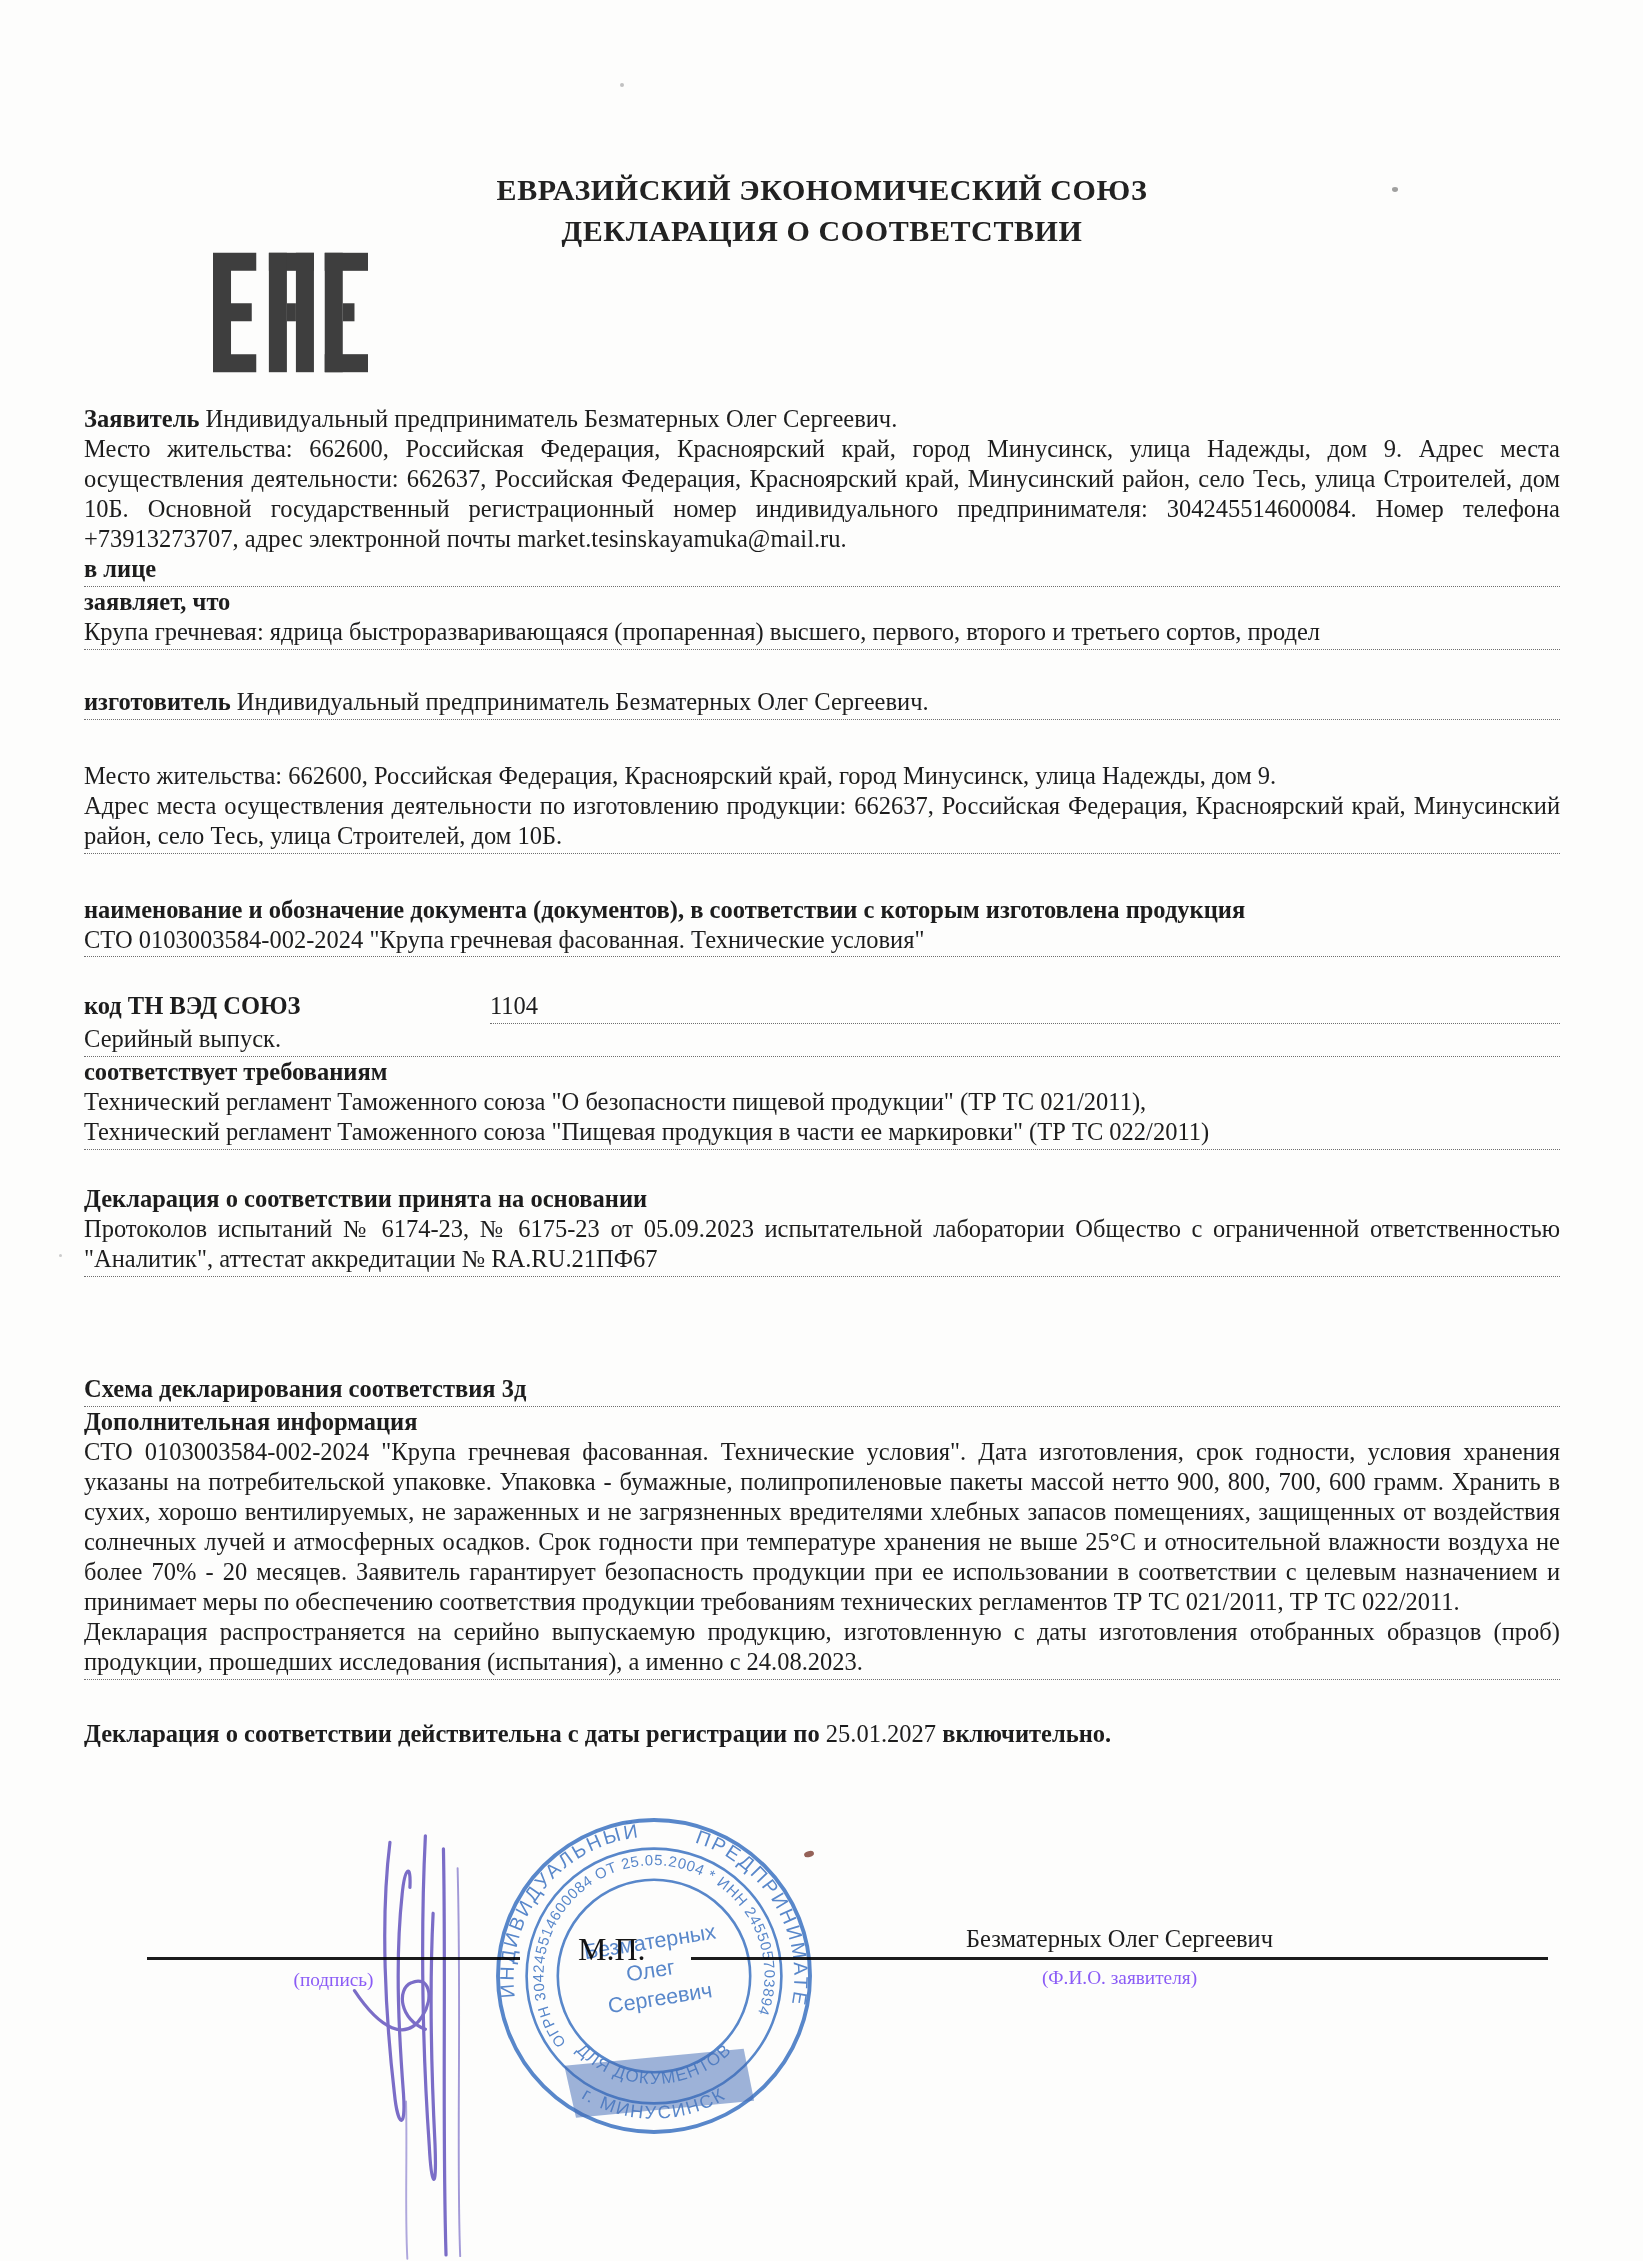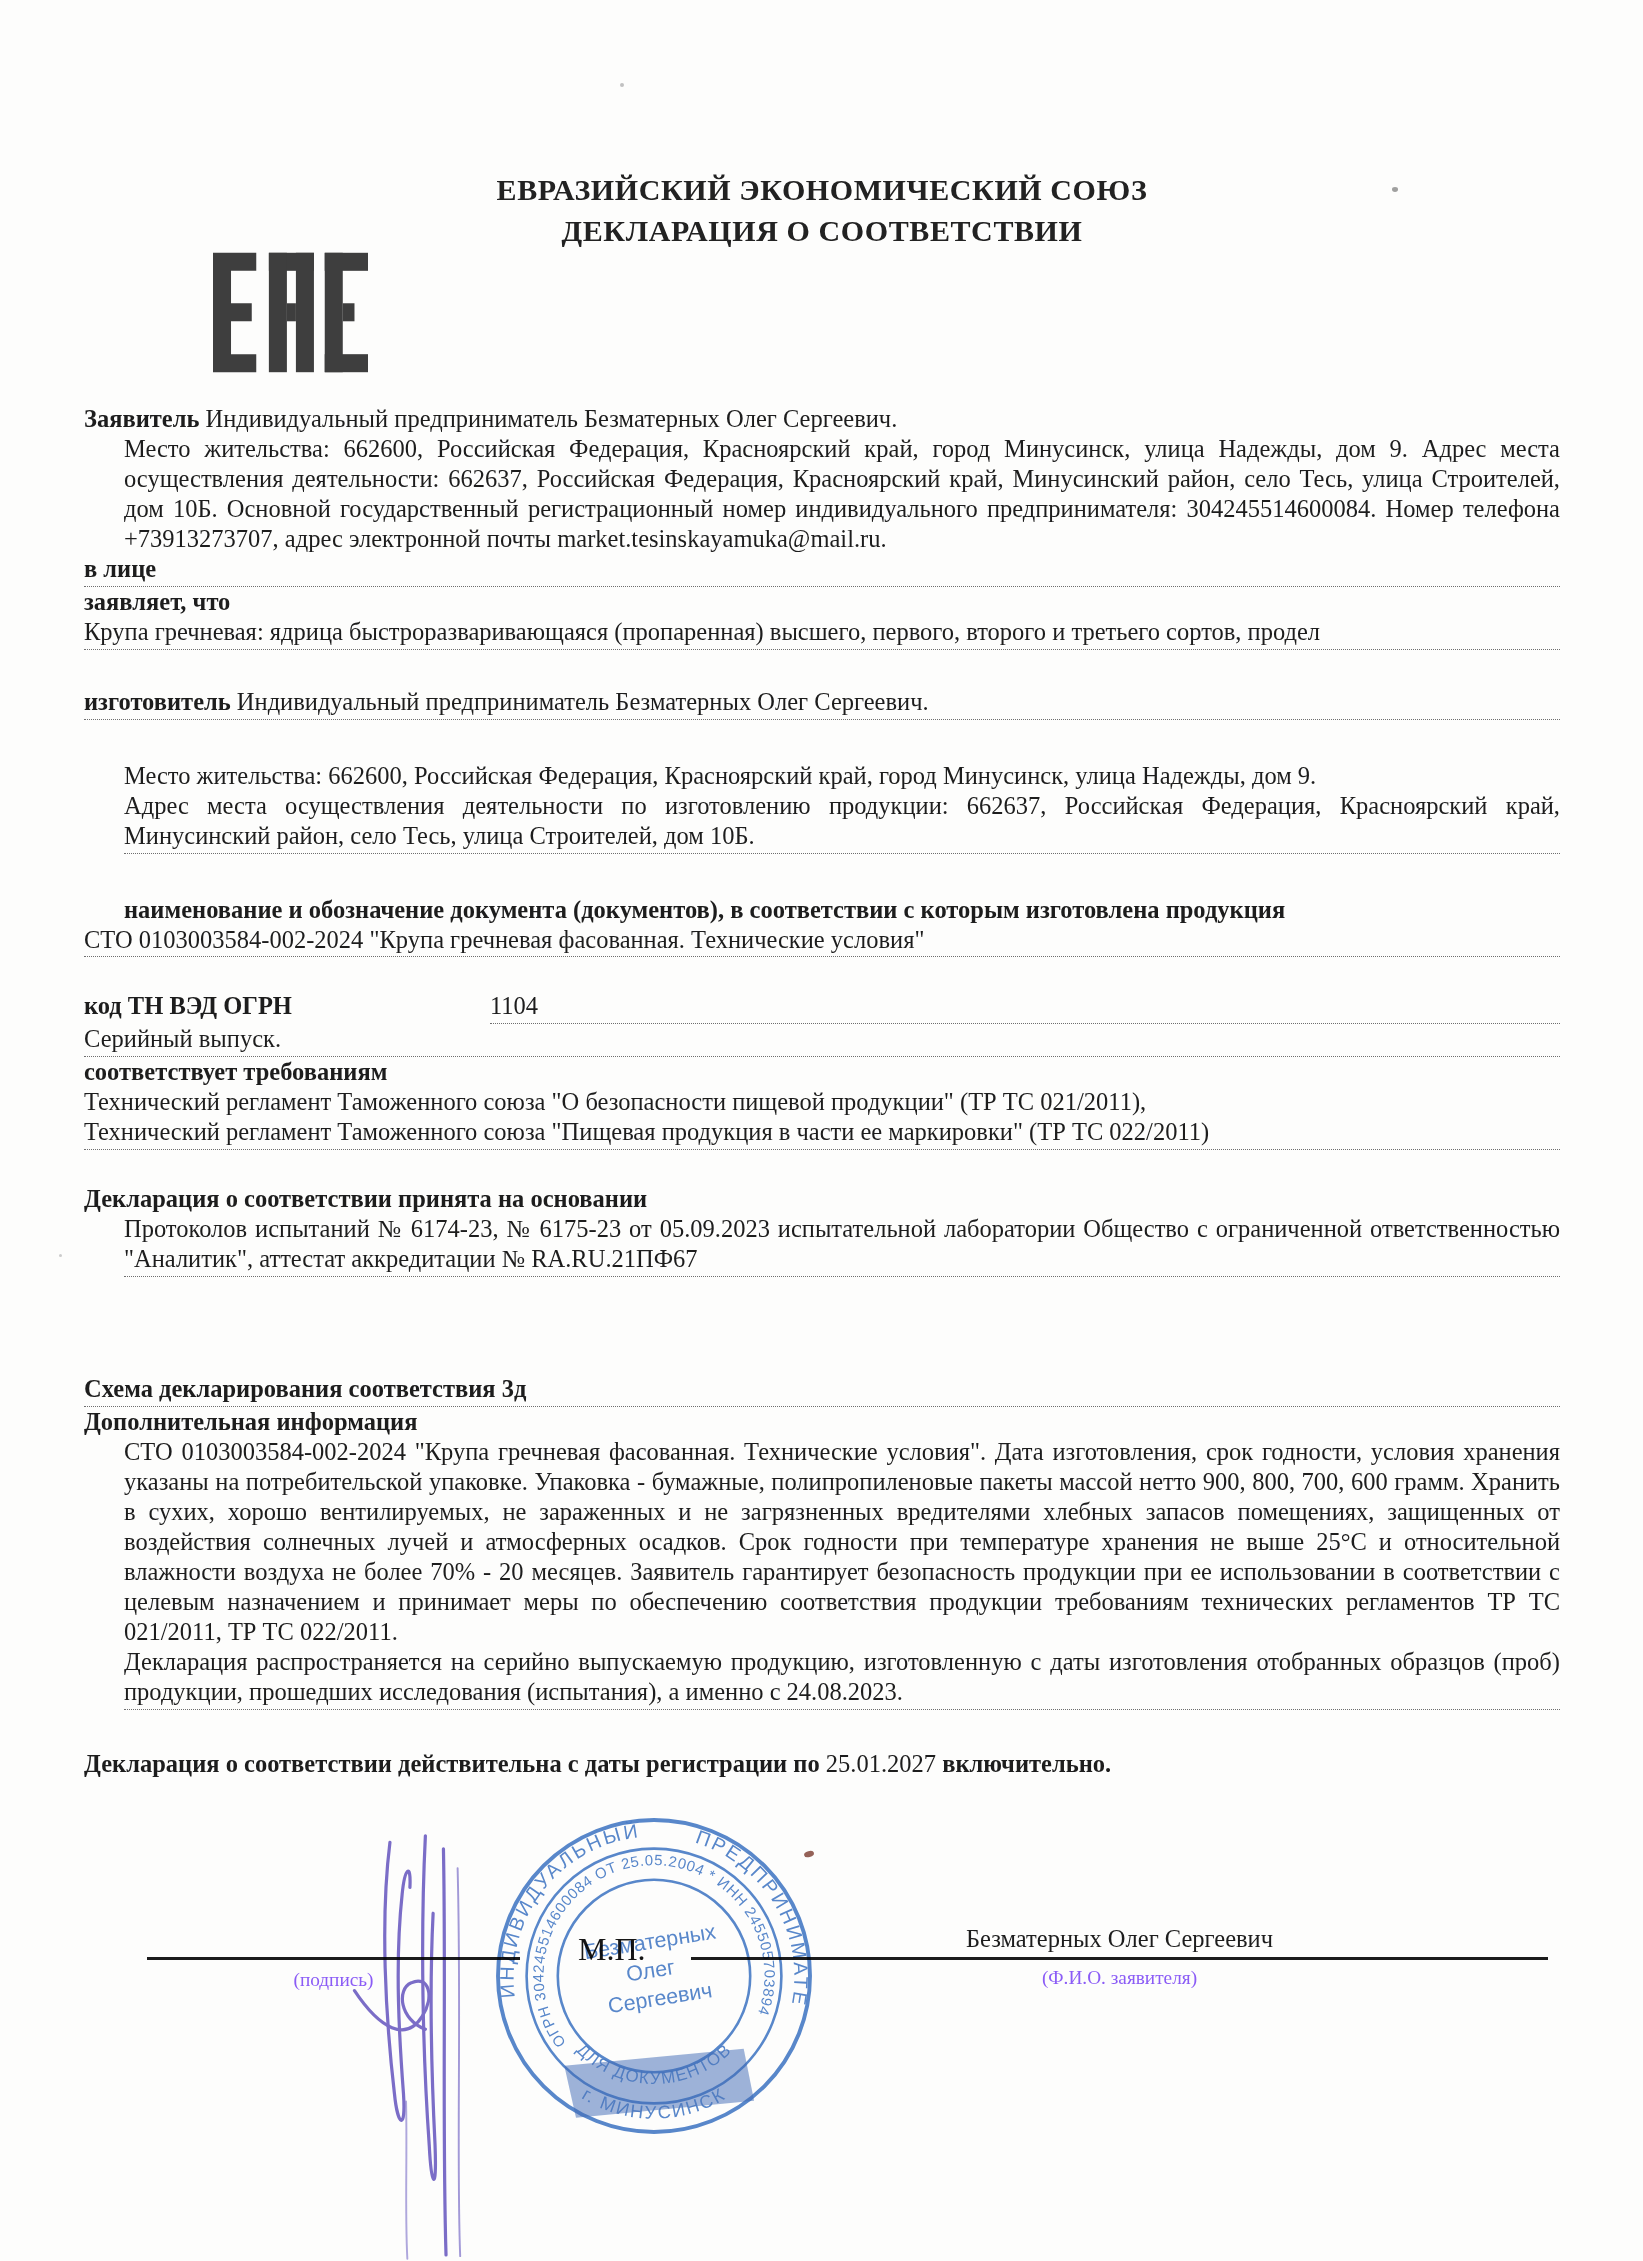--- a/index.html
+++ b/index.html
@@ -5,21 +5,21 @@
   html,body{margin:0;padding:0;background:#e8e8e8;}
   .page{
     position:relative;width:1644px;height:2261px;background:#fdfdfc;
     font-family:"Liberation Serif", serif;color:#1d1d1d;overflow:hidden;
   }
   .titles{position:absolute;top:169px;left:0;width:1644px;text-align:center;}
   .t{font-weight:bold;font-size:30px;line-height:41px;letter-spacing:0.6px;color:#222;}
   .eac{position:absolute;left:213px;top:227px;}
   .content{position:absolute;left:84px;top:404px;width:1476px;}
   .p{font-size:24.5px;line-height:30px;}
-  .just{text-align:justify;margin-left:40px;}
+  .just{text-align:justify;}
   .bold{font-weight:bold;}
   .dot{border-bottom:1.3px dotted #6e6e6e;padding-bottom:1.9px;}
   .row{display:flex;align-items:baseline;}
   .row .lbl{width:406px;flex:0 0 auto;}
   .row .val{flex:1 1 auto;}
   .mt1{margin-top:37px;} .mt2{margin-top:41px;} .mt3{margin-top:34px;}
   .mt4{margin-top:97px;font-weight:bold;} .mt5{margin-top:39px;}
   .sigline{position:absolute;height:2.6px;background:#1c1c1c;}
   .cap{position:absolute;font-size:19.3px;color:#8b5cf6;text-align:center;}
   .fio{position:absolute;font-size:24.5px;color:#1d1d1d;text-align:center;}
@@ -77,21 +77,21 @@
       <span>Индивидуальный предприниматель Безматерных Олег Сергеевич.</span>
     </div>
 
     <div class="p just mt2">Место жительства: 662600, Российская Федерация, Красноярский край, город Минусинск, улица Надежды, дом 9.</div>
     <div class="p just dot">Адрес места осуществления деятельности по изготовлению продукции: 662637, Российская Федерация, Красноярский край, Минусинский район, село Тесь, улица Строителей, дом 10Б.</div>
 
     <div class="p bold just mt2">наименование и обозначение документа (документов), в соответствии с которым изготовлена продукция</div>
     <div class="p dot">СТО 0103003584-002-2024 "Крупа гречневая фасованная. Технические условия"</div>
 
     <div class="p row mt3">
-      <span class="bold lbl">код ТН ВЭД ОГРН</span>
+      <span class="bold lbl">код ТН ВЭД СОЮЗ</span>
       <span class="val dot">1104</span>
     </div>
     <div class="p dot">Серийный выпуск.</div>
 
     <div class="p bold">соответствует требованиям</div>
     <div class="p">Технический регламент Таможенного союза "О безопасности пищевой продукции" (ТР ТС 021/2011),</div>
     <div class="p dot">Технический регламент Таможенного союза "Пищевая продукция в части ее маркировки" (ТР ТС 022/2011)</div>
 
     <div class="p bold mt3">Декларация о соответствии принята на основании</div>
     <div class="p just dot">Протоколов испытаний № 6174-23, № 6175-23 от 05.09.2023 испытательной лаборатории Общество с ограниченной ответственностью "Аналитик", аттестат аккредитации № RA.RU.21ПФ67</div>

